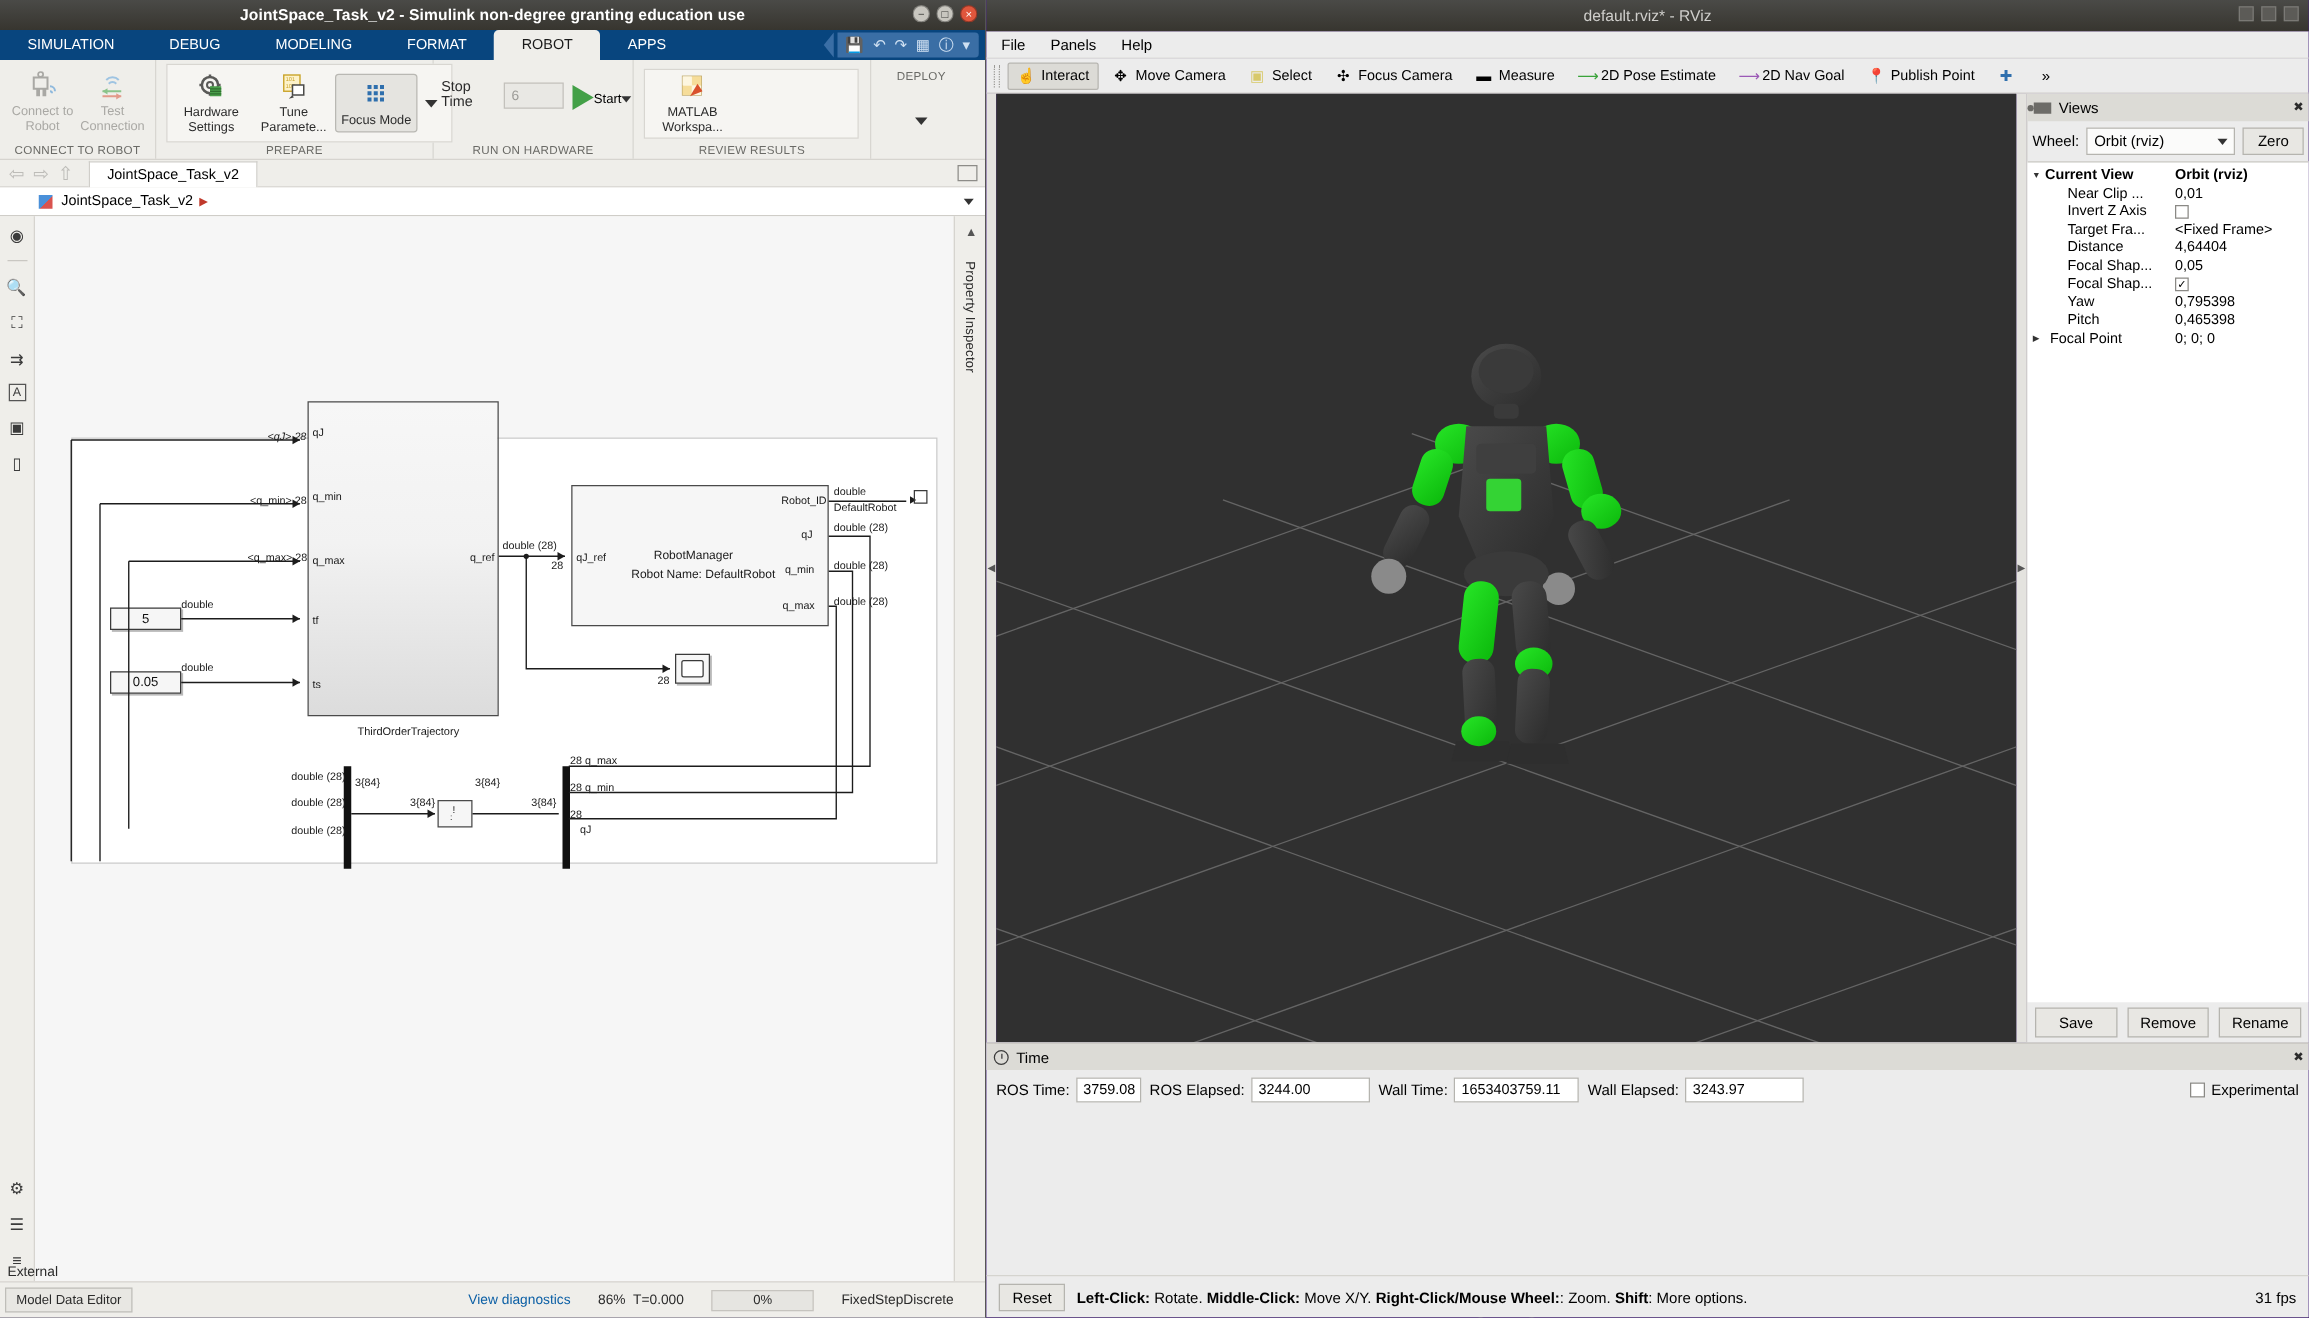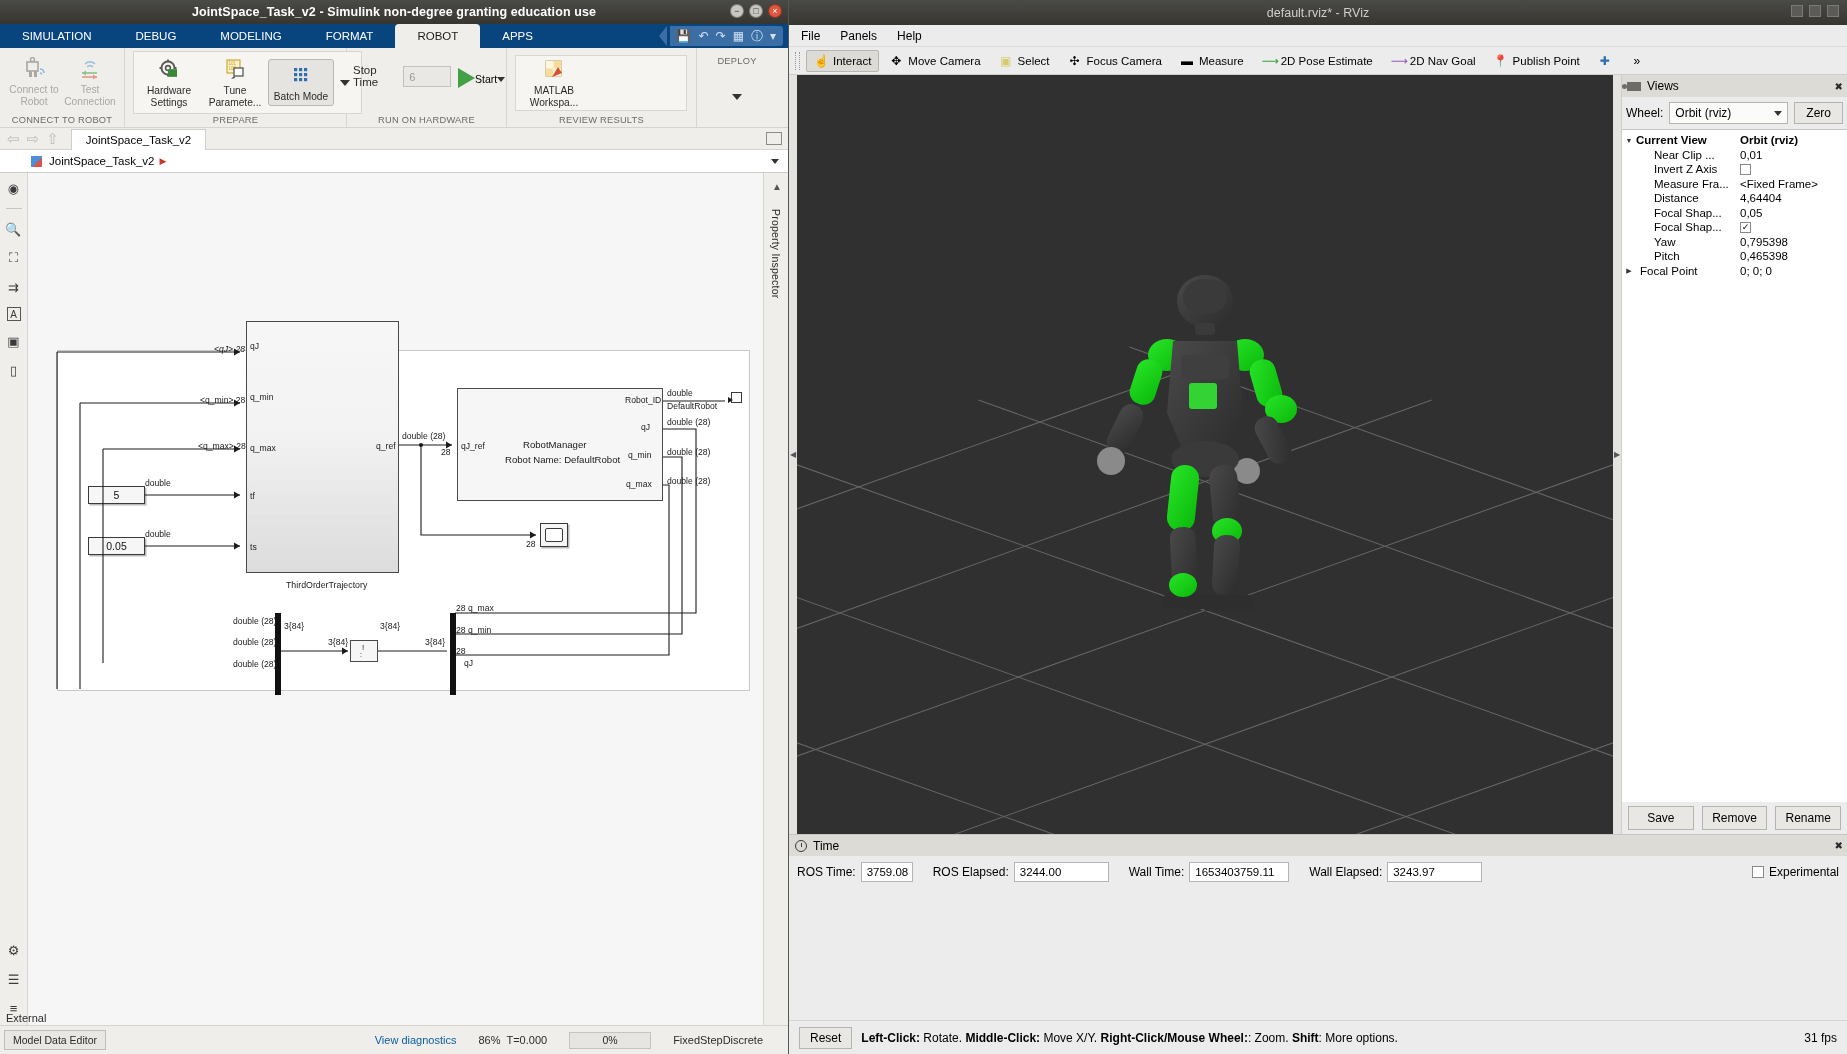--- a/index.html
+++ b/index.html
@@ -183,21 +183,21 @@
 
   .time-panel { position:absolute; left:0; bottom:34px; right:0; height:186px;
     background:#ececec; }
   .tp-header { height:22px; background:#dcdbd6; display:flex; align-items:center;
     gap:6px; padding:0 6px; font-size:12px; position:relative;
     border-top:1px solid #c6c5c0; }
   .tp-clock { width:12px;height:12px;border:1.4px solid #3b3b3b; border-radius:50%;
     position:relative; }
   .tp-clock:after{content:"";position:absolute;left:4.5px;top:2px;width:1.2px;height:4.5px;
     background:#3b3b3b;}
-  .tp-fields { display:flex; align-items:center; gap:20px; padding:6px 8px; font-size:12px; }
+  .tp-fields { display:flex; align-items:center; gap:7px; padding:6px 8px; font-size:12px; }
   .tp-field { display:flex; align-items:center; gap:5px; }
   .tp-input { border:1px solid #b5b4af; background:#fff; font-size:11.5px;
     padding:3px 5px; }
   .tp-exp { display:flex; align-items:center; gap:5px; margin-left:auto; font-size:12px; }
   .tp-chk { width:12px;height:12px;border:1px solid #8a8985; background:#fff; }
 
   .rv-statusbar { position:absolute; left:0; bottom:0; right:0; height:34px;
     background:#ececec; display:flex; align-items:center; gap:9px;
     padding:0 10px; font-size:12px; border-top:1px solid #d5d4cf; }
   .sb-reset { border:1px solid #b5b4af; background:#e8e7e3; padding:3px 10px;
@@ -327,21 +327,21 @@
                     <rect x="16" y="4" width="3.2" height="3.2"></rect>
                   <rect x="6" y="9" width="3.2" height="3.2"></rect>
                     <rect x="11" y="9" width="3.2" height="3.2"></rect>
                     <rect x="16" y="9" width="3.2" height="3.2"></rect>
                   <rect x="6" y="14" width="3.2" height="3.2"></rect>
                     <rect x="11" y="14" width="3.2" height="3.2"></rect>
                     <rect x="16" y="14" width="3.2" height="3.2"></rect>
                 </g>
               </svg>
             </div>
-            <span>Batch Mode</span>
+            <span>Focus Mode</span>
           </div>
           <div style="display:flex;align-items:center;height:54px;padding:0 9px 0 6px;">
             <div class="caret-lg"></div>
           </div>
         </div>
       </div>
       <div class="rlabel">PREPARE</div>
     </div>
 
     <div class="rgroup" style="width:160px">
@@ -722,21 +722,21 @@
           <span class="tr-key" style="padding-left:18px">Near Clip ...</span>
           <span class="tr-val">0,01</span>
         </div>
         <div class="tr-row">
           <span class="tr-twisty"></span>
           <span class="tr-key" style="padding-left:18px">Invert Z Axis</span>
           <span class="tr-check"></span>
         </div>
         <div class="tr-row">
           <span class="tr-twisty"></span>
-          <span class="tr-key" style="padding-left:18px">Measure Fra...</span>
+          <span class="tr-key" style="padding-left:18px">Target Fra...</span>
           <span class="tr-val">&lt;Fixed Frame&gt;</span>
         </div>
         <div class="tr-row">
           <span class="tr-twisty"></span>
           <span class="tr-key" style="padding-left:18px">Distance</span>
           <span class="tr-val">4,64404</span>
         </div>
         <div class="tr-row">
           <span class="tr-twisty"></span>
           <span class="tr-key" style="padding-left:18px">Focal Shap...</span>

